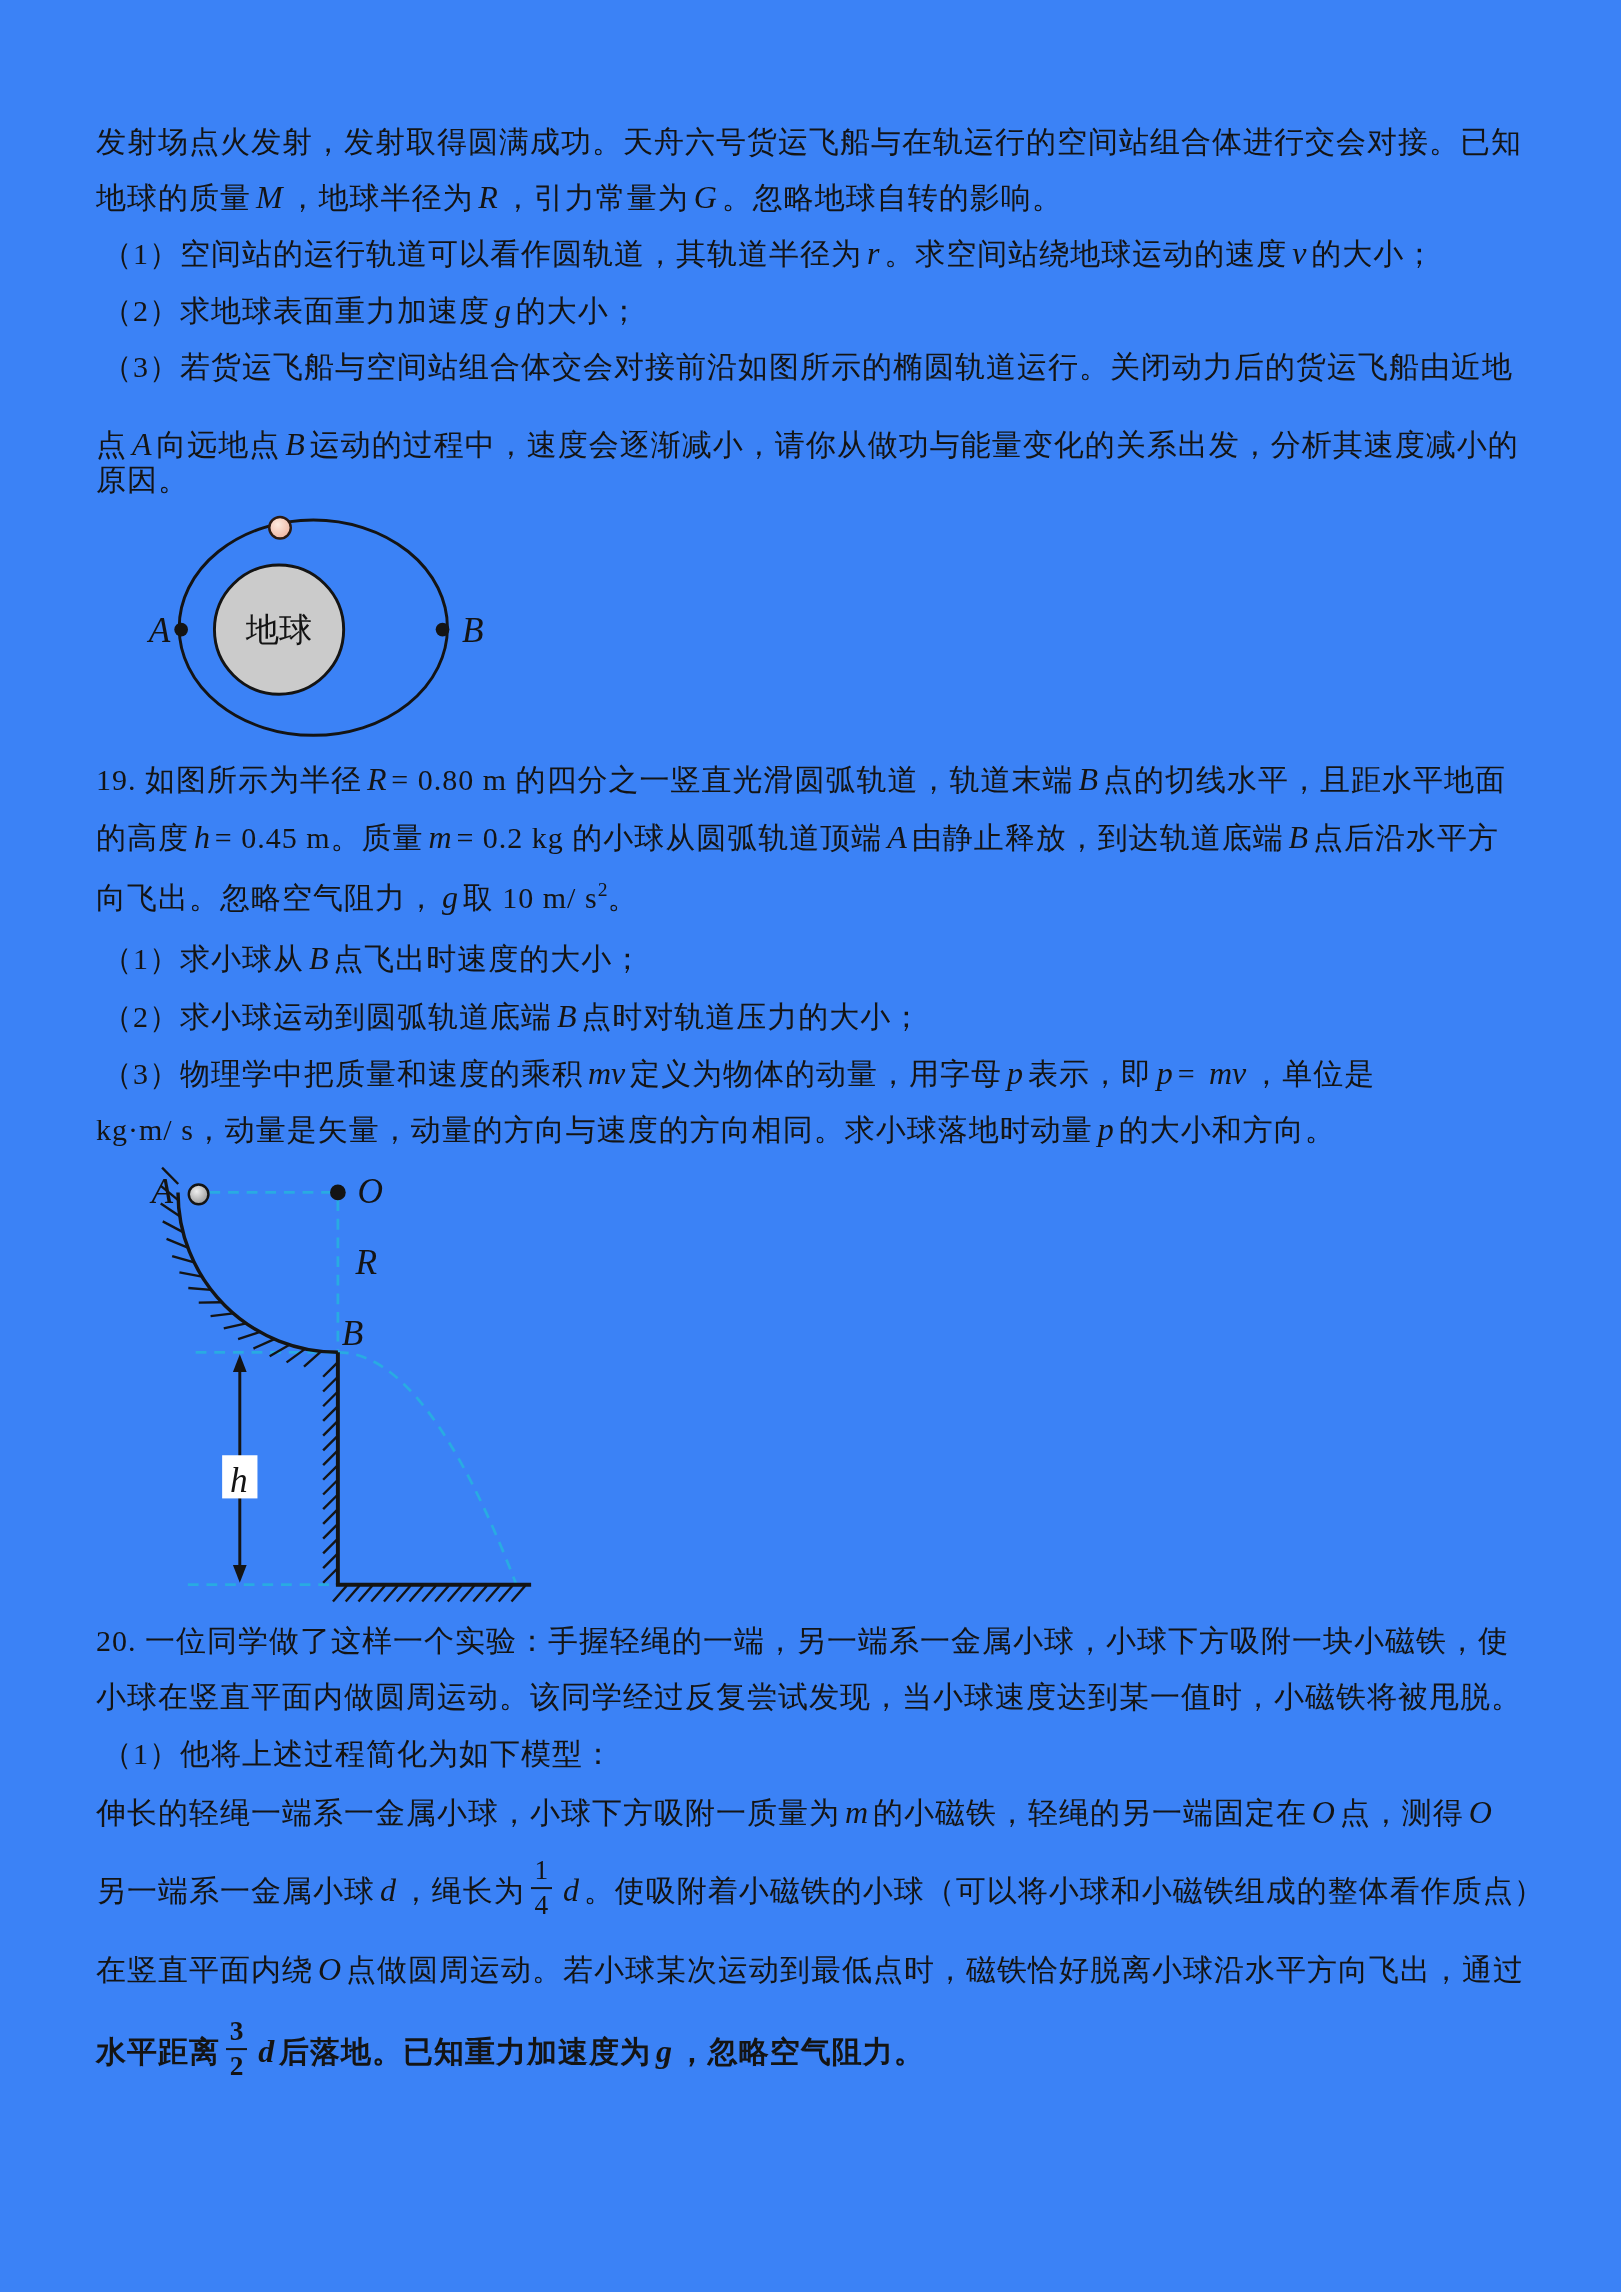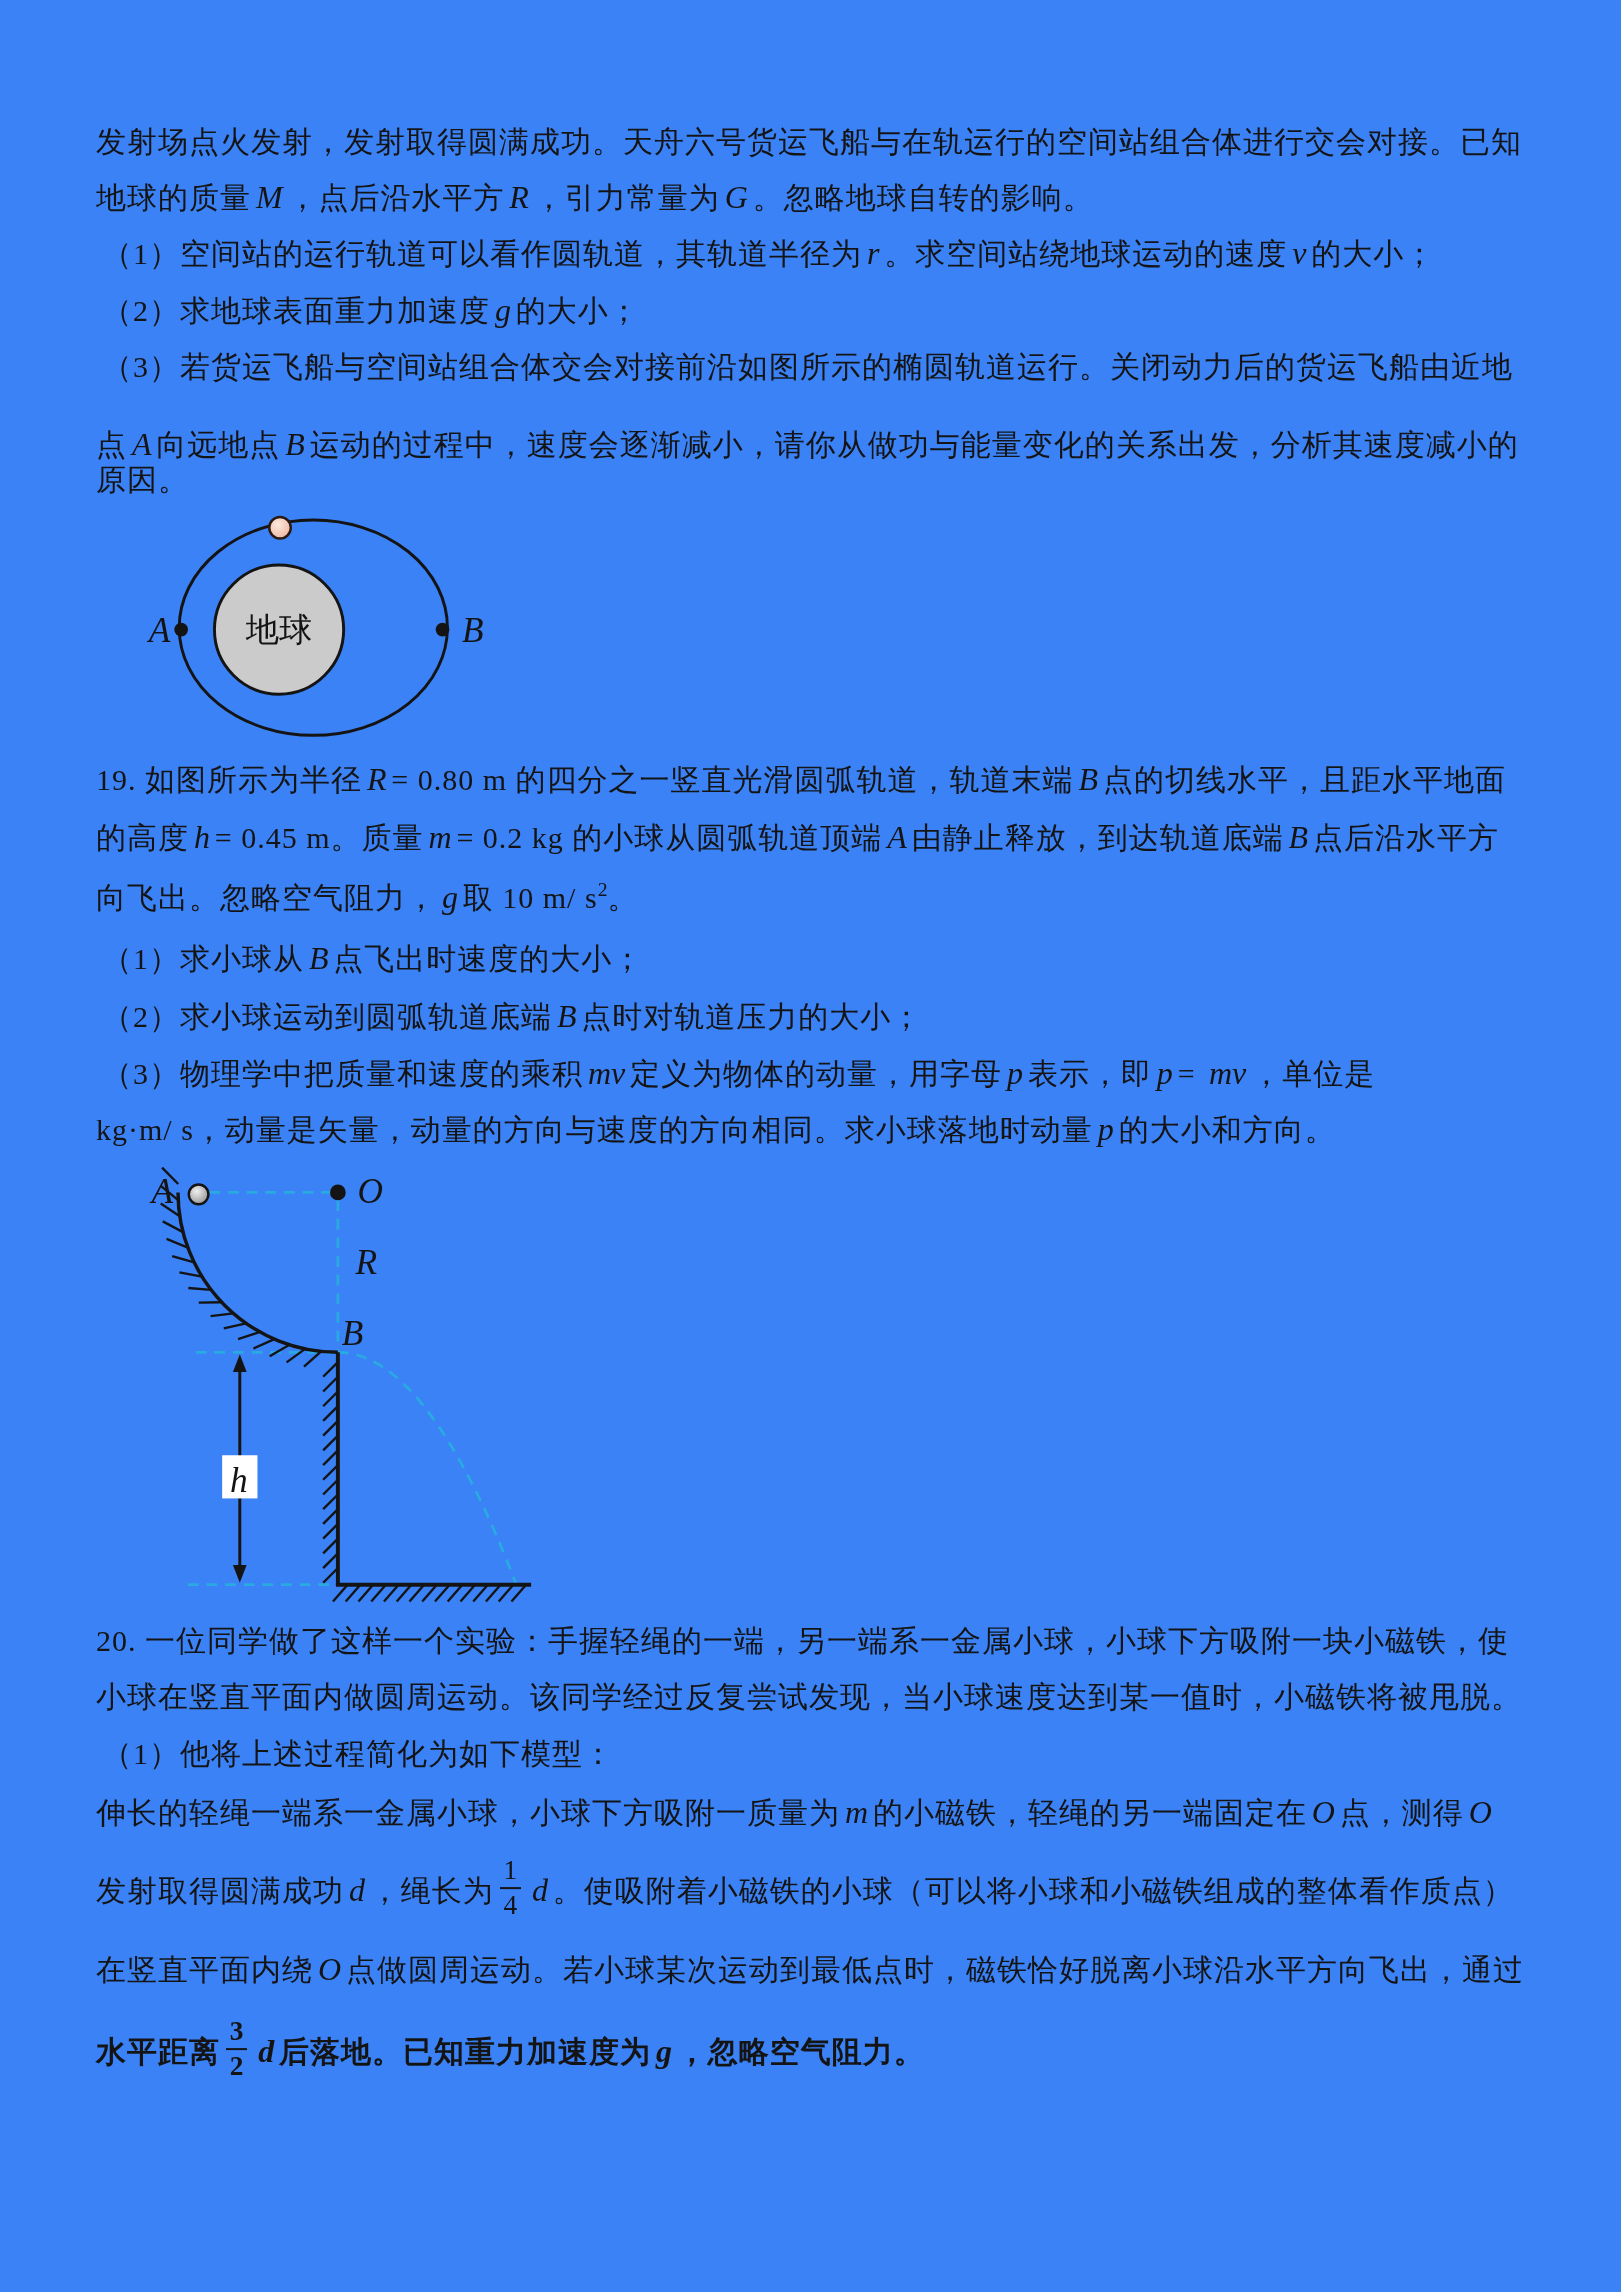--- a/index.html
+++ b/index.html
@@ -64,38 +64,38 @@
     letter-spacing:1px;
   }
 </style>
 </head>
 <body>
 
 <div class="page">
 
   <div id="text-layer">
       <div class="tline" style="top: 119px; left: 96px;"><span class="txt">发射场点火发射，发射取得圆满成功。天舟六号货运飞船与在轨运行的空间站组合体进行交会对接。已知</span></div>
-      <div class="tline" style="top: 175px; left: 96px;"><span class="txt">地球的质量</span><span class="var">M</span><span class="txt">，点后沿水平方</span><span class="var">R</span><span class="txt">，引力常量为</span><span class="var">G</span><span class="txt">。忽略地球自转的影响。</span></div>
+      <div class="tline" style="top: 175px; left: 96px;"><span class="txt">地球的质量</span><span class="var">M</span><span class="txt">，地球半径为</span><span class="var">R</span><span class="txt">，引力常量为</span><span class="var">G</span><span class="txt">。忽略地球自转的影响。</span></div>
       <div class="tline" style="top: 231px; left: 102px;"><span class="txt">（1）空间站的运行轨道可以看作圆轨道，其轨道半径为</span><span class="var">r</span><span class="txt">。求空间站绕地球运动的速度</span><span class="var">v</span><span class="txt">的大小；</span></div>
       <div class="tline" style="top: 288px; left: 102px;"><span class="txt">（2）求地球表面重力加速度</span><span class="var">g</span><span class="txt">的大小；</span></div>
       <div class="tline" style="top: 344px; left: 102px;"><span class="txt">（3）若货运飞船与空间站组合体交会对接前沿如图所示的椭圆轨道运行。关闭动力后的货运飞船由近地</span></div>
       <div class="tline" style="top: 422px; left: 96px;"><span class="txt">点</span><span class="var">A</span><span class="txt">向远地点</span><span class="var">B</span><span class="txt">运动的过程中，速度会逐渐减小，请你从做功与能量变化的关系出发，分析其速度减小的</span></div>
       <div class="tline" style="top: 457px; left: 96px;"><span class="txt">原因。</span></div>
       <div class="tline" style="top: 757px; left: 96px;"><span class="txt">19. 如图所示为半径</span><span class="var">R</span><span class="txt">= 0.80 m 的四分之一竖直光滑圆弧轨道，轨道末端</span><span class="var">B</span><span class="txt">点的切线水平，且距水平地面</span></div>
       <div class="tline" style="top: 815px; left: 96px;"><span class="txt">的高度</span><span class="var">h</span><span class="txt">= 0.45 m。质量</span><span class="var">m</span><span class="txt">= 0.2 kg 的小球从圆弧轨道顶端</span><span class="var">A</span><span class="txt">由静止释放，到达轨道底端</span><span class="var">B</span><span class="txt">点后沿水平方</span></div>
       <div class="tline" style="top: 875px; left: 96px;"><span class="txt">向飞出。忽略空气阻力，</span><span class="var">g</span><span class="txt">取 10 m/ s</span><span class="sup">2</span><span class="txt">。</span></div>
       <div class="tline" style="top: 936px; left: 102px;"><span class="txt">（1）求小球从</span><span class="var">B</span><span class="txt">点飞出时速度的大小；</span></div>
       <div class="tline" style="top: 994px; left: 102px;"><span class="txt">（2）求小球运动到圆弧轨道底端</span><span class="var">B</span><span class="txt">点时对轨道压力的大小；</span></div>
       <div class="tline" style="top: 1051px; left: 102px;"><span class="txt">（3）物理学中把质量和速度的乘积</span><span class="var">mv</span><span class="txt">定义为物体的动量，用字母</span><span class="var">p</span><span class="txt">表示，即</span><span class="var">p</span><span class="txt">= </span><span class="var">mv</span><span class="txt">，单位是</span></div>
       <div class="tline" style="top: 1107px; left: 96px;"><span class="txt">kg·m/ s，动量是矢量，动量的方向与速度的方向相同。求小球落地时动量</span><span class="var">p</span><span class="txt">的大小和方向。</span></div>
       <div class="tline" style="top: 1618px; left: 96px;"><span class="txt">20. 一位同学做了这样一个实验：手握轻绳的一端，另一端系一金属小球，小球下方吸附一块小磁铁，使</span></div>
       <div class="tline" style="top: 1674px; left: 96px;"><span class="txt">小球在竖直平面内做圆周运动。该同学经过反复尝试发现，当小球速度达到某一值时，小磁铁将被甩脱。</span></div>
       <div class="tline" style="top: 1731px; left: 102px;"><span class="txt">（1）他将上述过程简化为如下模型：</span></div>
       <div class="tline" style="top: 1790px; left: 96px;"><span class="txt">伸长的轻绳一端系一金属小球，小球下方吸附一质量为</span><span class="var">m</span><span class="txt">的小磁铁，轻绳的另一端固定在</span><span class="var">O</span><span class="txt">点，测得</span><span class="var">O</span></div>
-      <div class="tline" style="top: 1861px; left: 96px;"><span class="txt">发射取得圆满成功</span><span class="var">d</span><span class="txt">，绳长为</span><span class="frac"><span class="num">1</span><span class="den">4</span></span><span class="var">d</span><span class="txt">。使吸附着小磁铁的小球（可以将小球和小磁铁组成的整体看作质点）</span></div>
+      <div class="tline" style="top: 1861px; left: 96px;"><span class="txt">另一端系一金属小球</span><span class="var">d</span><span class="txt">，绳长为</span><span class="frac"><span class="num">1</span><span class="den">4</span></span><span class="var">d</span><span class="txt">。使吸附着小磁铁的小球（可以将小球和小磁铁组成的整体看作质点）</span></div>
       <div class="tline" style="top: 1947px; left: 96px;"><span class="txt">在竖直平面内绕</span><span class="var">O</span><span class="txt">点做圆周运动。若小球某次运动到最低点时，磁铁恰好脱离小球沿水平方向飞出，通过</span></div>
       <div class="tline" style="top: 2022px; left: 96px; font-weight: bold;"><span class="txt">水平距离</span><span class="frac"><span class="num">3</span><span class="den">2</span></span><span class="var">d</span><span class="txt">后落地。已知重力加速度为</span><span class="var">g</span><span class="txt">，忽略空气阻力。</span></div>
     </div>
 
   <div class="figure" id="fig-orbit" style="left:142px;top:505px;width:372px;height:260px;">
     <svg width="372" height="260" viewBox="0 0 380 265">
       <defs>
         <radialGradient id="gSat" cx="40%" cy="35%" r="75%">
           <stop offset="0%" stop-color="#fdeade"></stop>
           <stop offset="100%" stop-color="#eeb09c"></stop>

